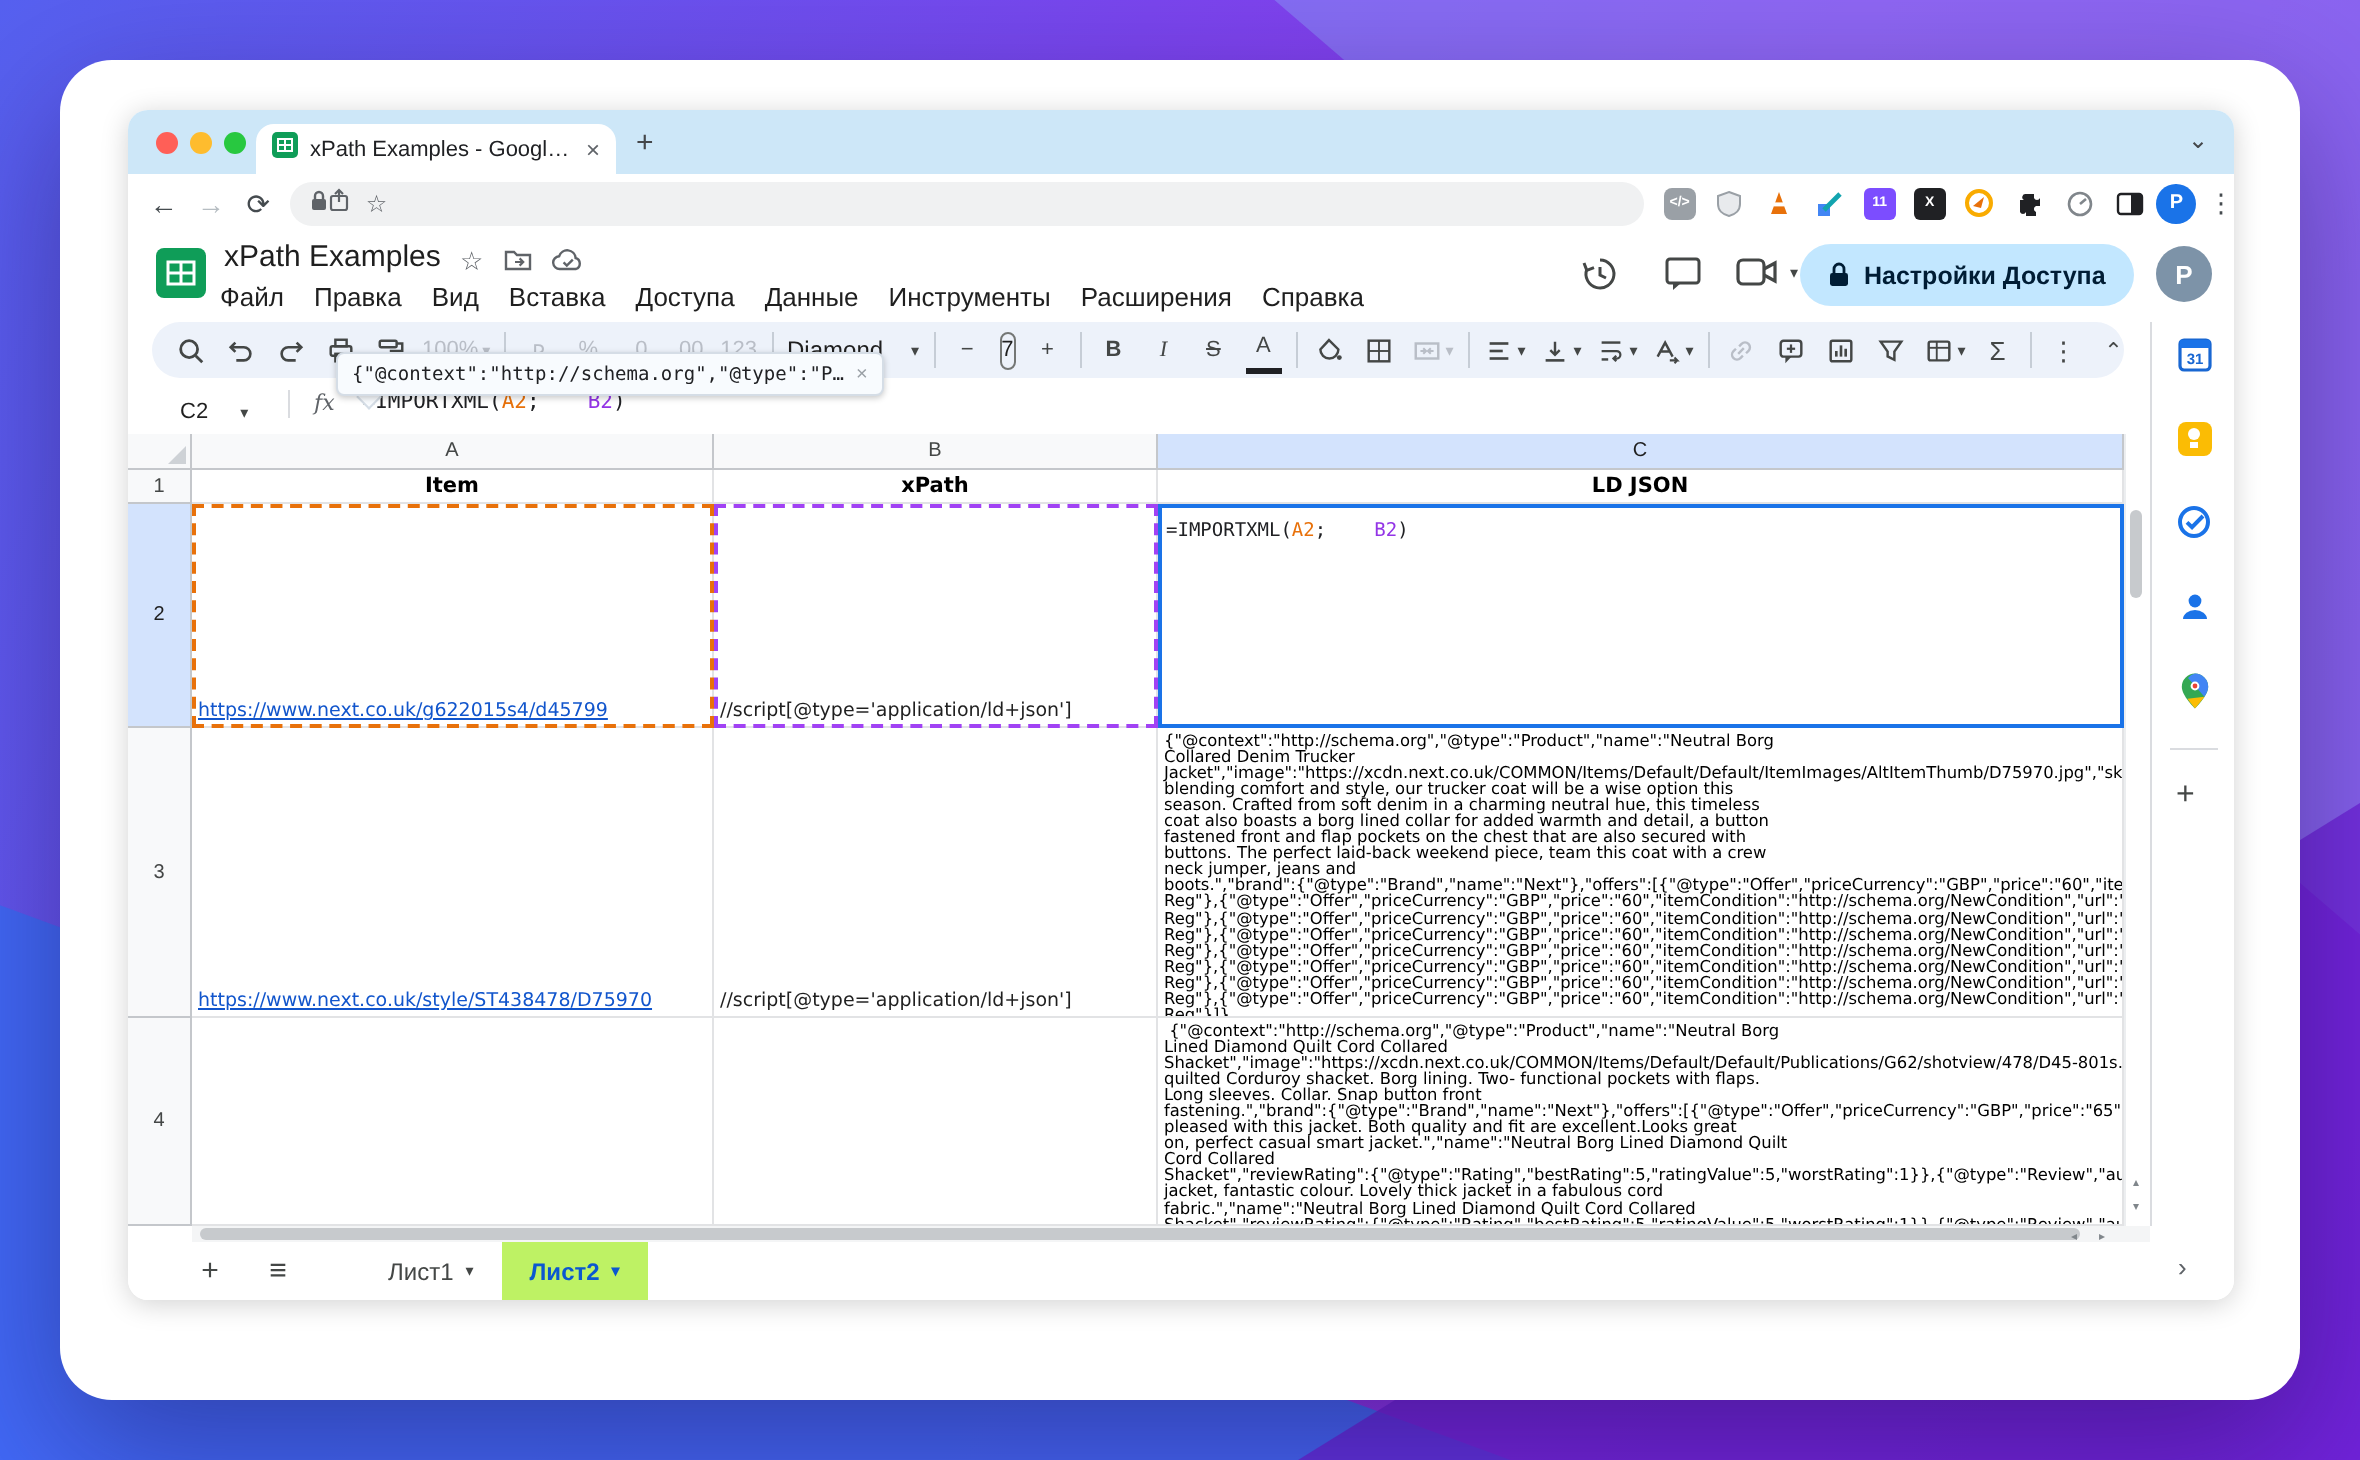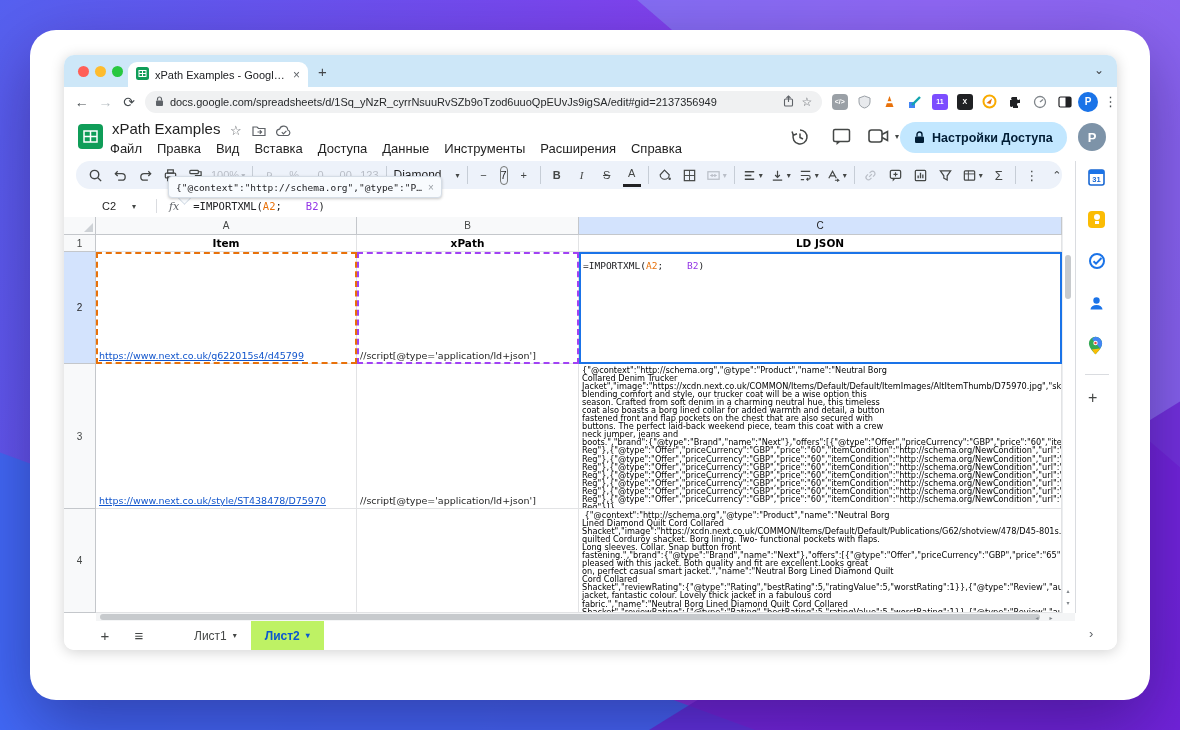--- a/index.html
+++ b/index.html
@@ -54,21 +54,21 @@
   .b{font-weight:bold;}
   .i{font-style:italic;font-family:"Liberation Serif",serif;}
   .strike{text-decoration:line-through;}
   .acolor{border-bottom:3px solid #202124;line-height:11px;}
   
   .tooltip{left:104px;top:121px;height:20px;background:#f8fbfe;border:1px solid #d5dde6;border-radius:4px;box-shadow:0 1px 3px rgba(0,0,0,.22);display:flex;align-items:center;padding:0 7px;gap:6px;z-index:20;}
   .tooltip .txt{font-family:"DejaVu Sans Mono",monospace;font-size:9.5px;color:#202124;white-space:nowrap;}
   .tooltip .x{font-size:10px;color:#9aa0a6;}
   .tt-tail{left:116px;top:139px;width:8px;height:8px;background:#f8fbfe;border-right:1px solid #d5dde6;border-bottom:1px solid #d5dde6;transform:rotate(45deg);z-index:19;}
   
-  .fbar{left:16px;top:140px;width:100%;height:22px;background:#fff;border-bottom:1px solid #e1e3e6;display:flex;align-items:center;}
+  .fbar{left:4px;top:140px;width:100%;height:22px;background:#fff;border-bottom:1px solid #e1e3e6;display:flex;}
   .namebox{width:76px;display:flex;align-items:center;padding-left:22px;box-sizing:border-box;font-size:11px;color:#1f1f1f;gap:14px;}
   .f-div{width:1px;height:14px;background:#dadce0;}
   .fx{font-family:"DejaVu Serif",serif;font-style:italic;font-size:11px;color:#5f6368;margin:0 14px 0 12px;}
   .formula{font-family:"DejaVu Sans Mono",monospace;font-size:10.5px;color:#202124;white-space:nowrap;}
   .ref-o{color:#e8710a;}
   .ref-p{color:#9334e6;padding-left:24px;}
   
   .grid{left:0;top:162px;width:1011px;height:396px;background:#fff;overflow:hidden;}
   .gc{box-sizing:border-box;position:absolute;overflow:hidden;}
   .ghead{background:#f8f9fa;border-right:1px solid #c4c7cb;border-bottom:1px solid #c4c7cb;font-size:10px;color:#444746;display:flex;align-items:center;justify-content:center;}
@@ -91,21 +91,21 @@
   .hsb-thumb{left:36px;top:1px;width:940px;height:6px;background:#c7cacd;border-radius:3px;}
   
   .botbar{left:0;top:566px;width:100%;height:29px;background:#fff;display:flex;align-items:center;}
   .bb-ico{width:34px;text-align:center;font-size:15px;color:#444746;}
   .sheettab{height:29px;display:flex;align-items:center;gap:6px;padding:0 14px;font-size:12px;color:#444746;}
   .sheettab .ct{font-size:8px;color:#444746;}
   .sheettab.active{background:#bef264;color:#0b57d0;font-weight:bold;}
   .sheettab.active .ct{color:#0b57d0;}
   
   .sidepanel{left:1011px;top:106px;width:42px;height:452px;background:#fff;border-left:1px solid #dadce0;}
-  .sp-ico{position:absolute;left:12px;width:18px;height:18px;display:flex;align-items:center;}
+  .sp-ico{position:absolute;left:12px;width:18px;height:18px;display:flex;align-items:center;justify-content:center;}
   .sp-div{position:absolute;left:9px;width:24px;height:1px;background:#dadce0;}
   .sp-plus{position:absolute;left:12px;font-size:16px;color:#444746;}
   .sp-chev{left:1025px;top:571px;font-size:13px;color:#5f6368;}
   .keep{width:17px;height:17px;border-radius:4px;background:#fbbc04;position:relative;}
   .keep:before{content:"";position:absolute;left:5.5px;top:3.5px;width:6px;height:6px;border-radius:50%;background:#fff;}
   .keep:after{content:"";position:absolute;left:6.5px;top:10px;width:4px;height:3px;background:#fff;}
   .xsq{background:#202124;border-radius:3px;}
   .p11{background:#7c4dff;border-radius:3px;}
   .codeb{background:#9aa0a6;border-radius:4px;}
 </style>
@@ -144,21 +144,20 @@
       <span class="navg" style="margin-left:6px">←</span>
       <span class="navg dis">→</span>
       <span class="navg">⟳</span>
       <div class="omnibox">
         <span>
           <svg width="9" height="11" viewBox="0 0 9 11">
               <rect x="1" y="4.5" width="7" height="5.5" rx="1" fill="#5f6368"></rect>
               <path d="M2.5 4.5 V3 a2 2 0 0 1 4 0 v1.5" fill="none" stroke="#5f6368" stroke-width="1.2"></path>
             </svg>
         </span>
-        <span class="url-text">docs.google.com/spreadsheets/d/1Sq_yNzR_cyrrNsuuRvSZb9oTzod6uuoQpEUvJs9igSA/edit#gid=2137356949</span>
         <span style="margin-right:8px">
           <svg width="11" height="12" viewBox="0 0 11 12">
               <rect x="1.5" y="4" width="8" height="7" rx="1" fill="none" stroke="#5f6368" stroke-width="1.1"></rect>
               <line x1="5.5" y1="1" x2="5.5" y2="7" stroke="#5f6368" stroke-width="1.1"></line>
               <path d="M3.5 3 L5.5 1 L7.5 3" fill="none" stroke="#5f6368" stroke-width="1.1"></path>
             </svg>
         </span>
         <span style="color:#5f6368;font-size:12px">☆</span>
       </div>
       <div class="exts">

